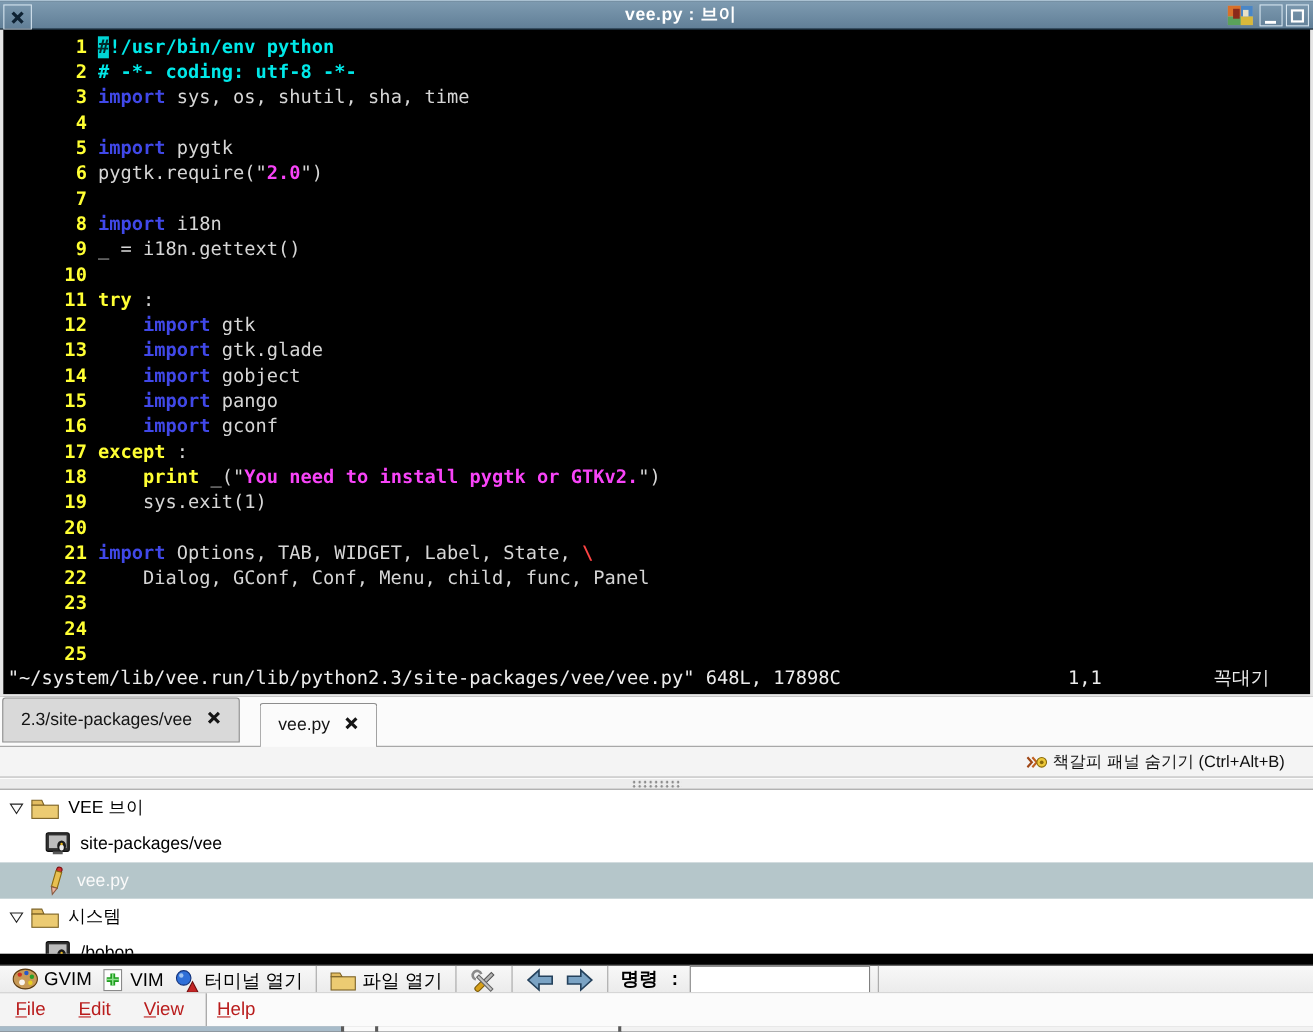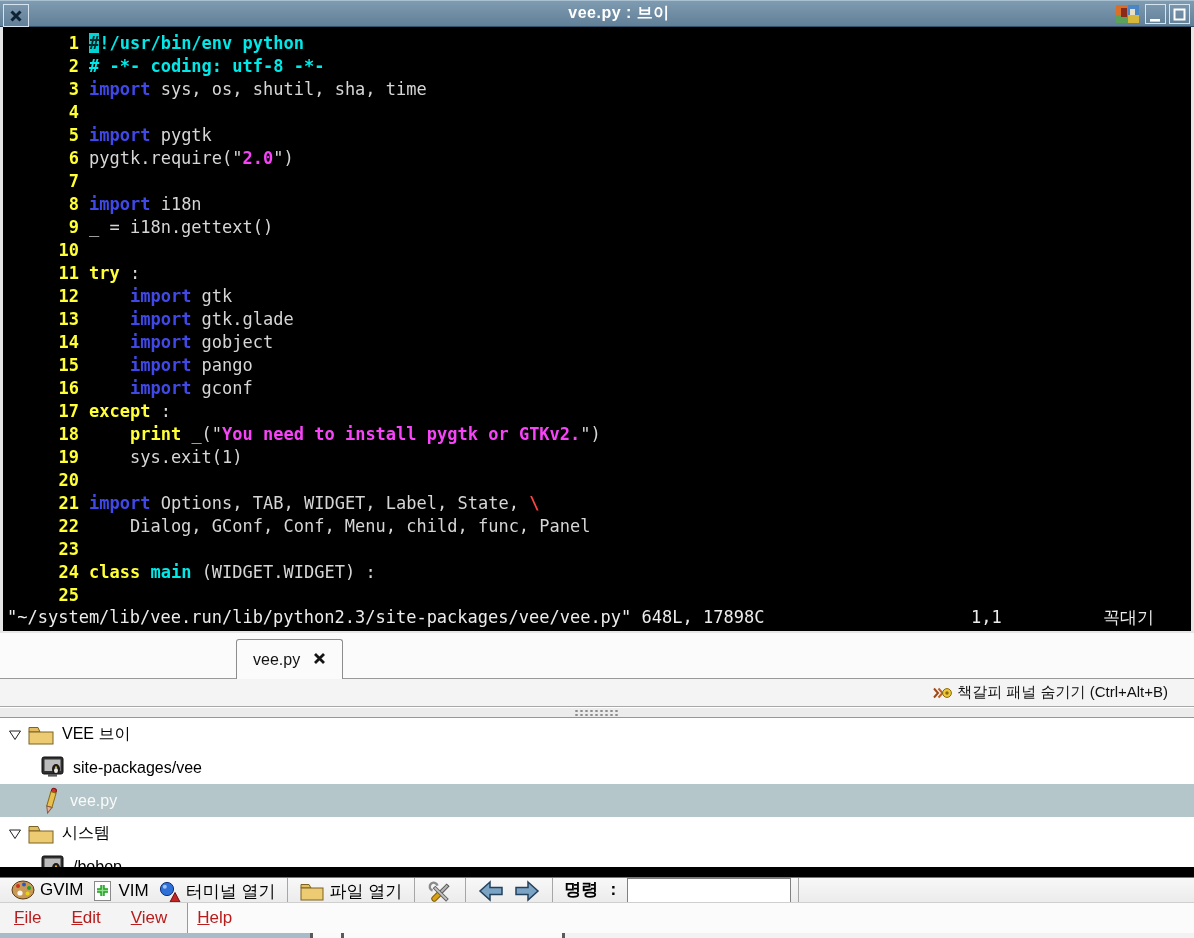--- a/index.html
+++ b/index.html
@@ -141,31 +141,37 @@
         <div class="cline"><span class="ln">14</span><span class="lcode"><span class="s-nor">    </span><span class="s-inc">import</span><span class="s-nor"> gobject</span></span></div>
         <div class="cline"><span class="ln">15</span><span class="lcode"><span class="s-nor">    </span><span class="s-inc">import</span><span class="s-nor"> pango</span></span></div>
         <div class="cline"><span class="ln">16</span><span class="lcode"><span class="s-nor">    </span><span class="s-inc">import</span><span class="s-nor"> gconf</span></span></div>
         <div class="cline"><span class="ln">17</span><span class="lcode"><span class="s-kw">except</span><span class="s-nor"> :</span></span></div>
         <div class="cline"><span class="ln">18</span><span class="lcode"><span class="s-nor">    </span><span class="s-kw">print</span><span class="s-nor"> _("</span><span class="s-str">You need to install pygtk or GTKv2.</span><span class="s-nor">")</span></span></div>
         <div class="cline"><span class="ln">19</span><span class="lcode"><span class="s-nor">    sys.exit(1)</span></span></div>
         <div class="cline"><span class="ln">20</span><span class="lcode"></span></div>
         <div class="cline"><span class="ln">21</span><span class="lcode"><span class="s-inc">import</span><span class="s-nor"> Options, TAB, WIDGET, Label, State, </span><span class="s-esc">\</span></span></div>
         <div class="cline"><span class="ln">22</span><span class="lcode"><span class="s-nor">    Dialog, GConf, Conf, Menu, child, func, Panel</span></span></div>
         <div class="cline"><span class="ln">23</span><span class="lcode"></span></div>
-        <div class="cline"><span class="ln">24</span><span class="lcode"><span class="s-kw">class</span><span class="s-nor"> </span><span class="s-fn">main</span><span class="s-nor"> (WIDGET.WIDGET) :</span></span></div>
+        <div class="cline"><span class="ln">24</span></div>
         <div class="cline"><span class="ln">25</span><span class="lcode"></span></div>
       </div>
     <div class="statusline">
       <span class="st-file">"~/system/lib/vee.run/lib/python2.3/site-packages/vee/vee.py" 648L, 17898C</span>
       <span class="st-pos">1,1</span>
       <span class="st-top">꼭대기</span>
     </div>
   </div>
 
   <div class="strip tabbar">
+      <div class="tab tab-inactive">
+        <span>2.3/site-packages/vee</span>
+        <span><svg width="13" height="13">
+            <path d="M2 2 L11 11 M11 2 L2 11" stroke="#151515" stroke-width="2.8" fill="none"></path>
+          </svg></span>
+      </div>
       <div class="tab tab-active">
         <span>vee.py</span>
         <span><svg width="13" height="13">
             <path d="M2 2 L11 11 M11 2 L2 11" stroke="#151515" stroke-width="2.8" fill="none"></path>
           </svg></span>
       </div>
     </div>
 
   <div class="strip bookmarkbar">
     <svg width="19" height="14" viewBox="0 0 19 14">

